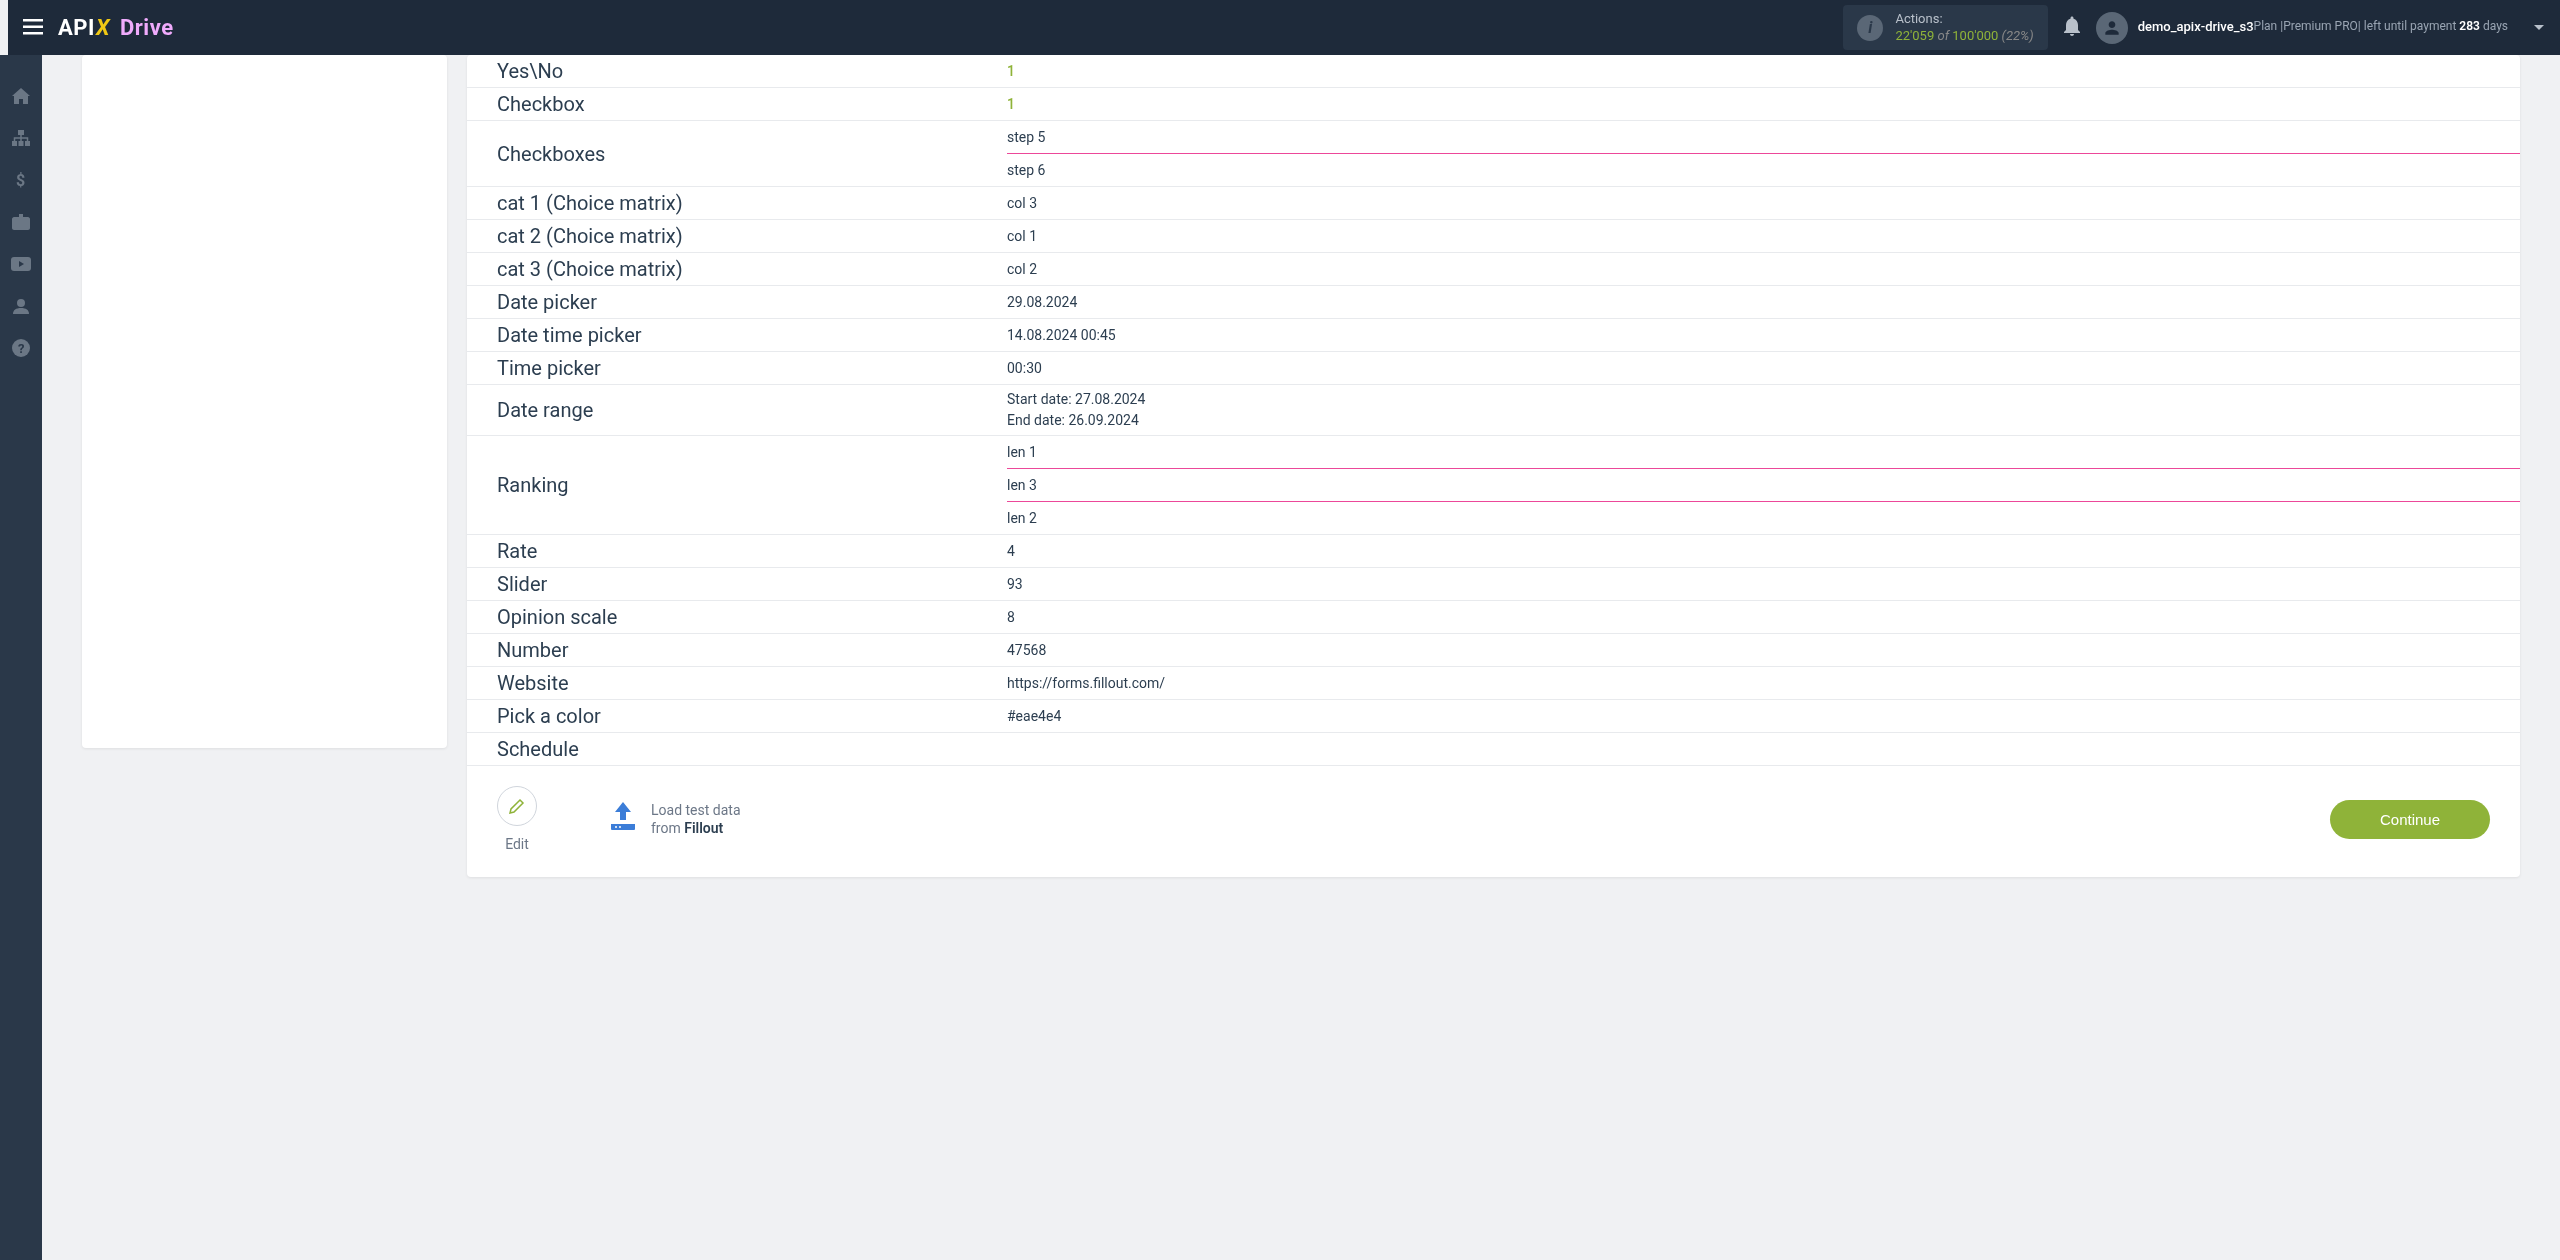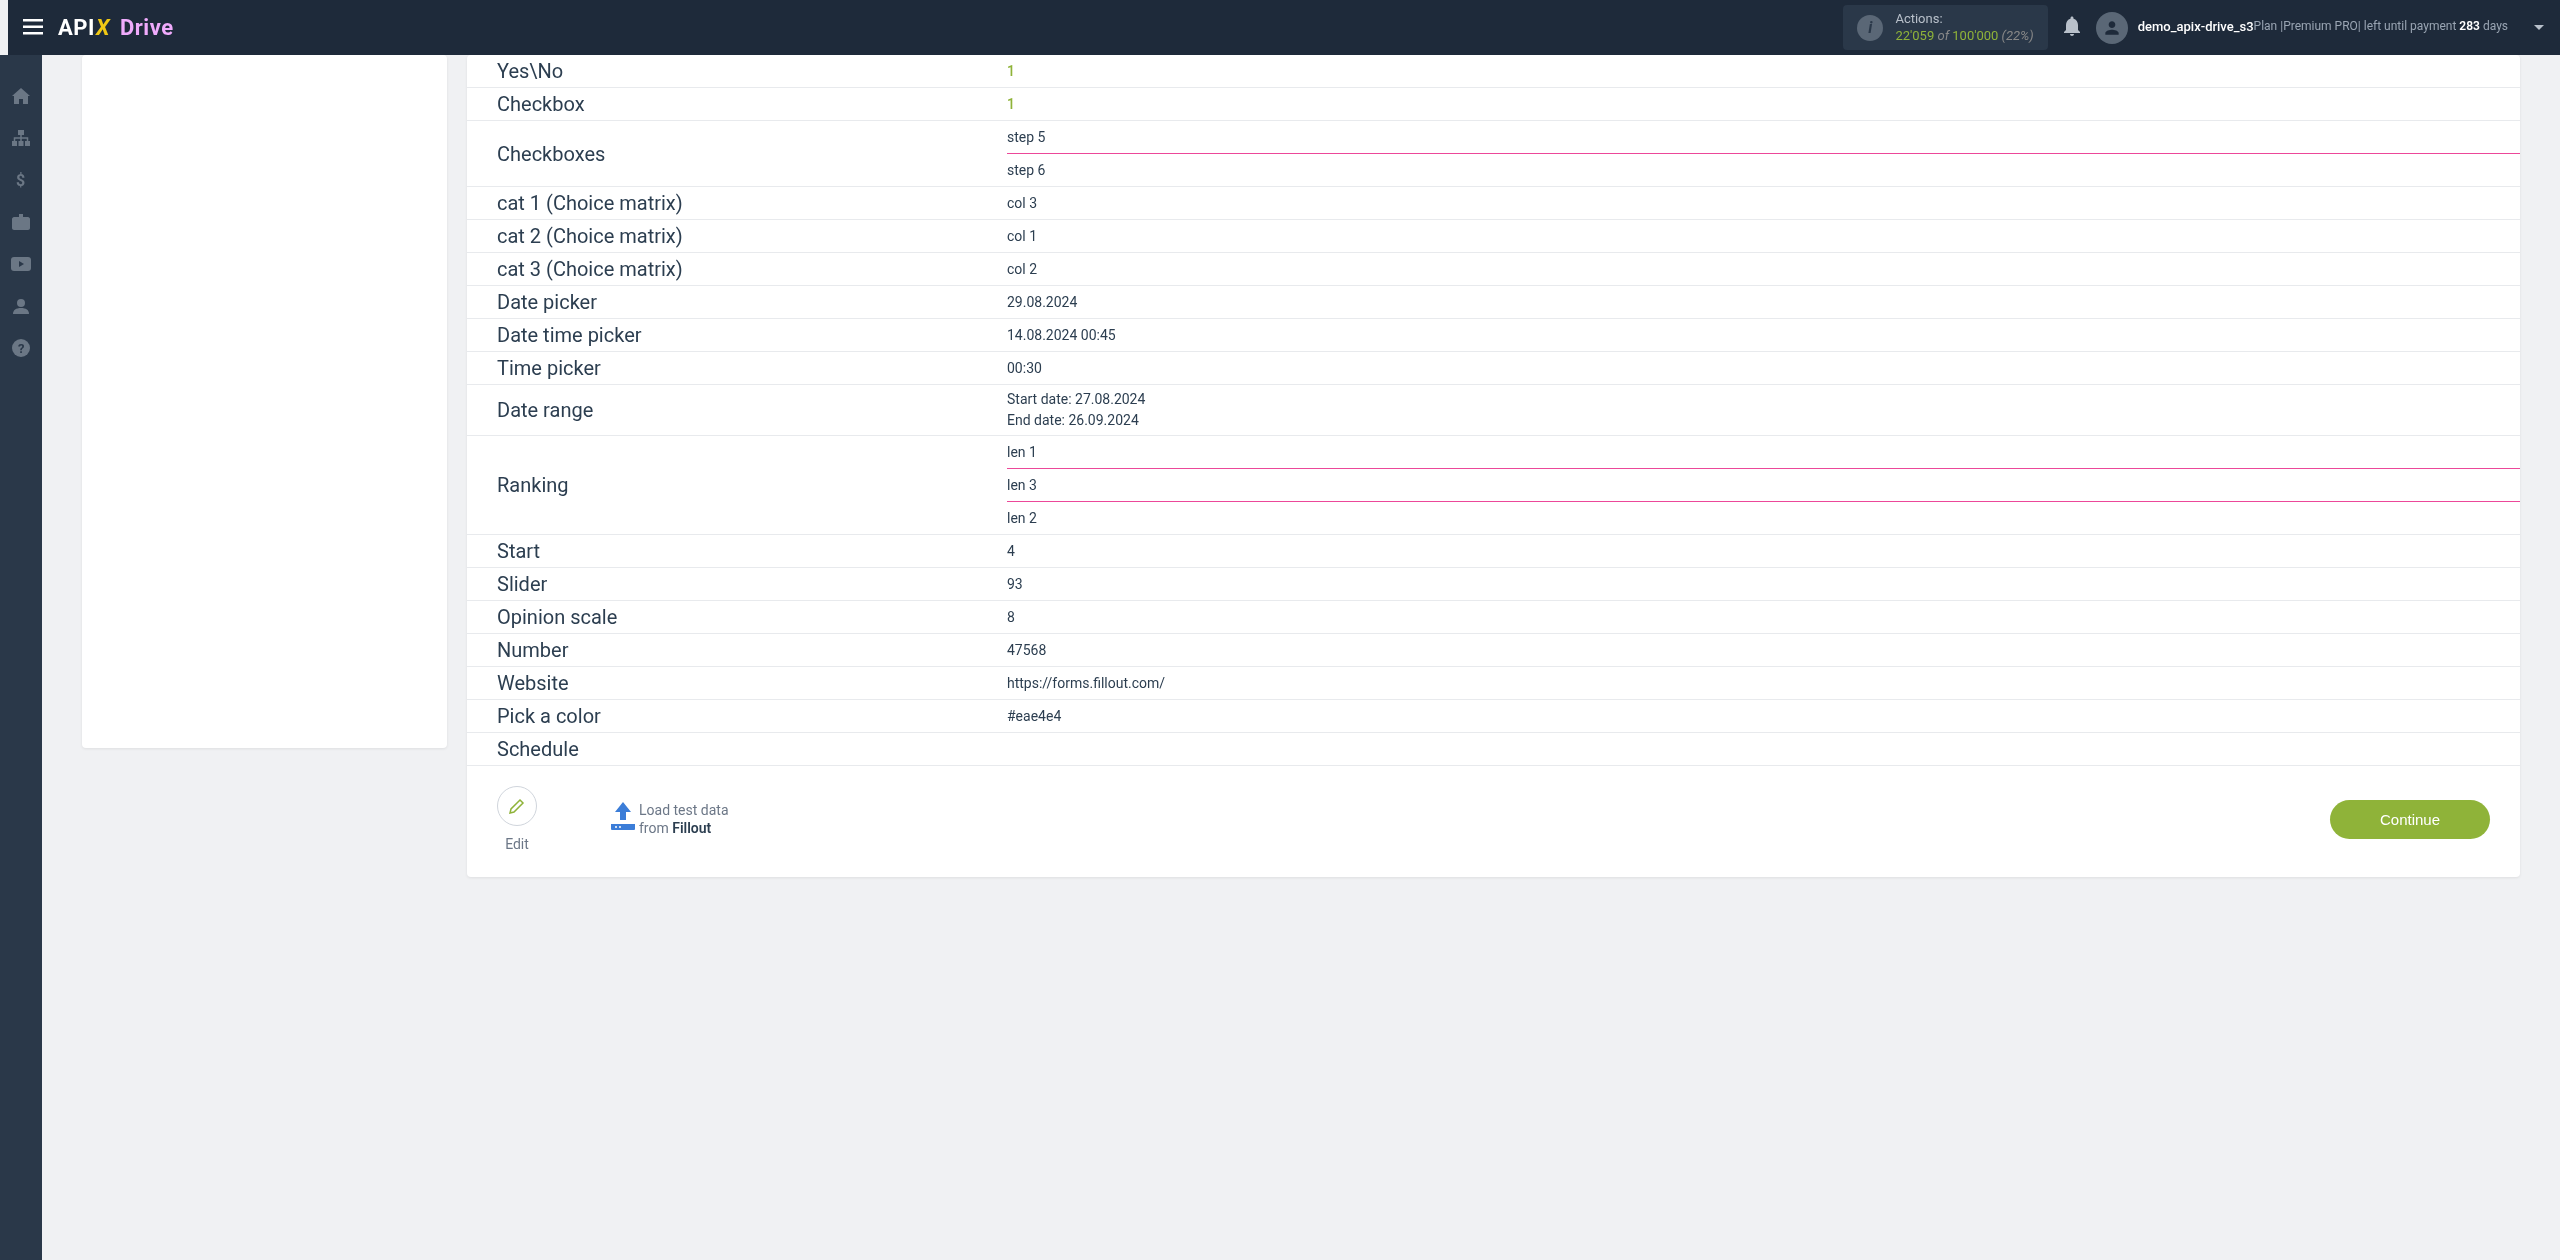--- a/index.html
+++ b/index.html
@@ -305,20 +305,21 @@
     }
     
     .edit-label {
       color: #6c7787;
       font-size: 14px;
     }
     
     .load-test-btn {
       display: flex;
       align-items: center;
+      gap: 12px;
       cursor: pointer;
       margin-left: 50px;
     }
     
     .download-icon {
       color: #3b7dd8;
       font-size: 28px;
     }
     
     .load-test-text {
@@ -512,21 +513,21 @@
       <div class="multi-row">
         <div class="data-label">Ranking</div>
         <div class="multi-values">
           <div class="multi-value-item">len 1</div>
           <div class="multi-value-item">len 3</div>
           <div class="multi-value-item">len 2</div>
         </div>
       </div>
 
       <div class="data-row">
-        <div class="data-label">Start</div>
+        <div class="data-label">Rate</div>
         <div class="data-value">4</div>
       </div>
       <div class="data-row">
         <div class="data-label">Slider</div>
         <div class="data-value">93</div>
       </div>
       <div class="data-row">
         <div class="data-label">Opinion scale</div>
         <div class="data-value">8</div>
       </div>

